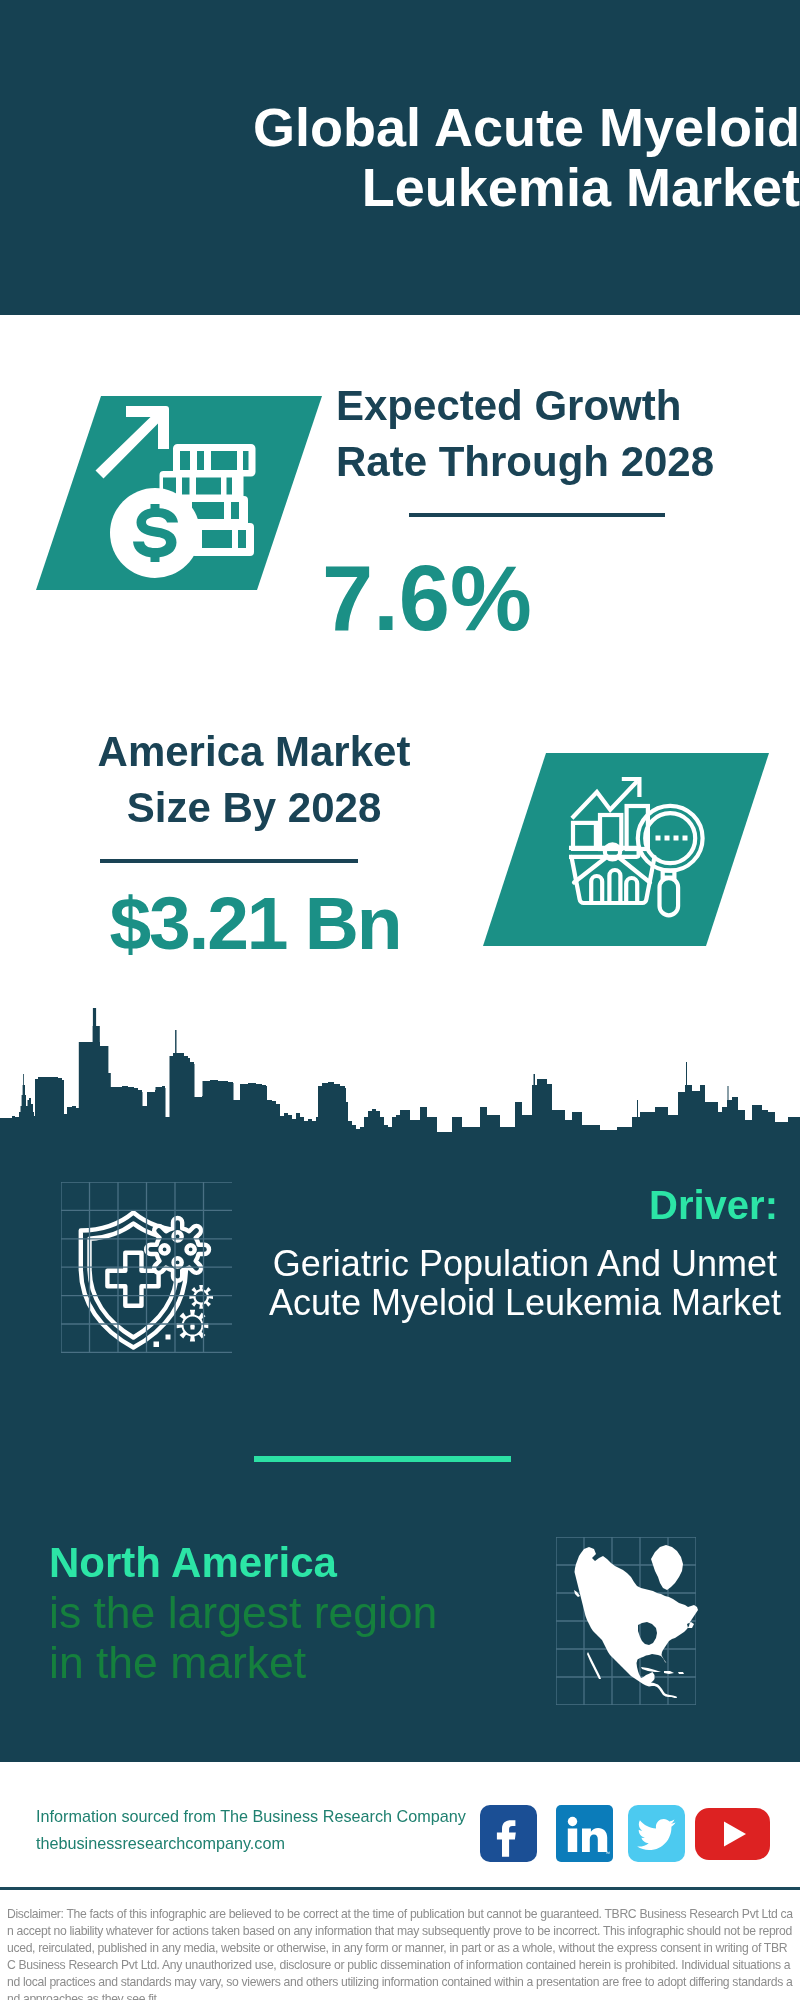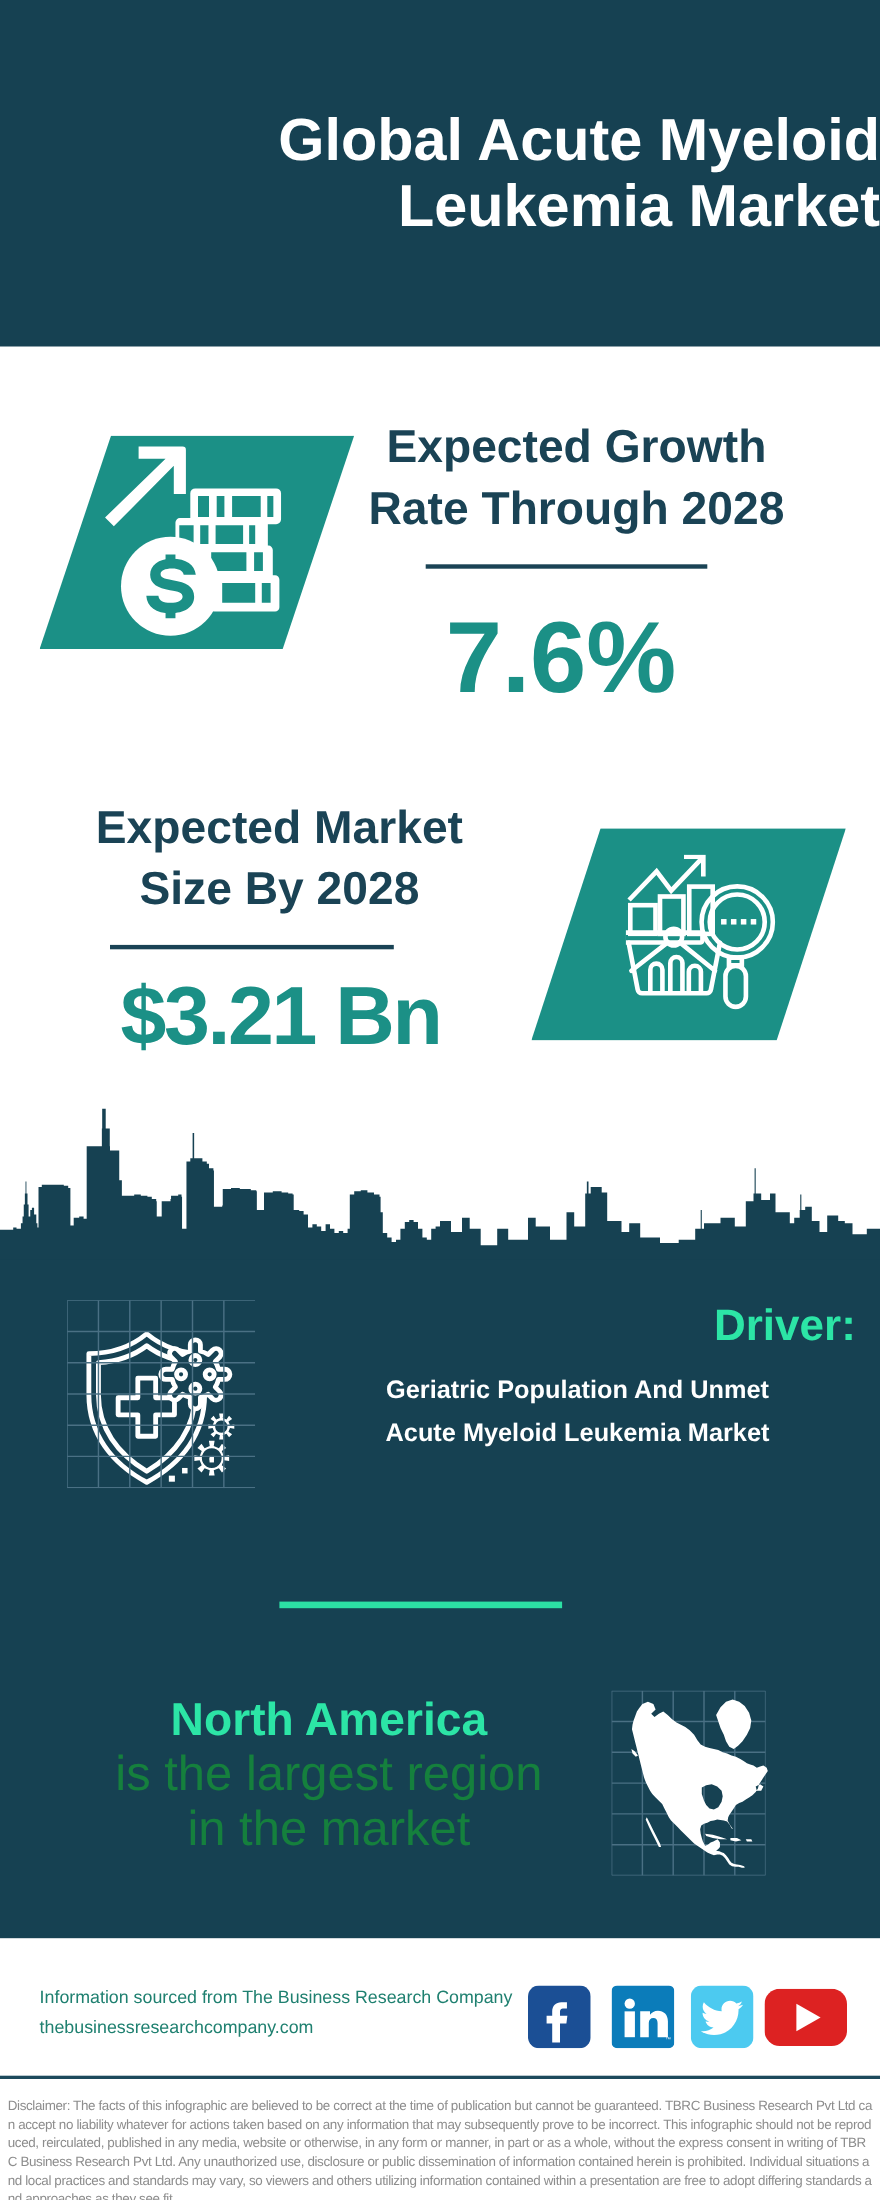--- a/index.html
+++ b/index.html
@@ -14,42 +14,42 @@
 
   
   .para { position:absolute; background:#1b9086; }
   .para1 { left:36px; top:396px; width:286px; height:194px;
       clip-path: polygon(65px 0, 286px 0, 221px 194px, 0 194px); }
   .para2 { left:483px; top:753px; width:286px; height:193px;
       clip-path: polygon(63px 0, 286px 0, 223px 193px, 0 193px); }
   .icon-money { position:absolute; left:95px; top:405px; width:165px; height:177px; }
   .icon-chart { position:absolute; left:569px; top:777px; width:136px; height:141px; }
 
-  .growth-block { position:absolute; left:314px; top:378px; width:420px; text-align:center; }
+  .growth-block { position:absolute; left:336px; top:378px; width:420px; }
   .size-block   { position:absolute; left:44px;  top:724px; width:420px; text-align:center; }
   .label-dark { color:#1a4355; font-size:42px; font-weight:bold; line-height:56px; }
   .rule { height:4px; background:#1a4355; margin:23px auto 0 auto; position:relative; }
   .rule1 { width:256px; left:-9px; }
   .rule2 { width:258px; left:-25px; margin-top:23px; }
   .big-teal { color:#1b9086; font-size:92px; font-weight:bold; line-height:92px; margin-top:35px; position:relative; left:-14px; }
   .big-teal2 { font-size:75px; line-height:75px; margin-top:23px; left:1px; letter-spacing:-2.2px; }
 
   
   .dark-panel { position:absolute; left:0; top:1140px; width:800px; height:640px; background:#164152; }
   .skyline { position:absolute; left:0; top:1008px; width:800px; height:137px; display:block; }
 
   .grid-left { position:absolute; left:61px; top:1182px; width:171px; height:171px; }
   .icon-shield { position:absolute; left:78px; top:1205px; width:140px; height:152px; }
   .driver-block { position:absolute; left:265px; top:1180px; width:520px; text-align:center; white-space:nowrap; }
   .driver-title { color:#2ce5a6; font-size:40px; font-weight:bold; line-height:42px; position:relative; left:-7px; top:4px;text-align:right; }
-  .driver-text { color:#ffffff; font-size:23px; font-weight:bold; line-height:39px; margin-top:22px; white-space:nowrap; letter-spacing:0px; }
+  .driver-text { color:#ffffff; font-size:36px; font-weight:normal; line-height:39px; margin-top:22px; white-space:nowrap; letter-spacing:0px; }
 
   .divider { position:absolute; left:254px; top:1456px; width:257px; height:6px; background:#2ce0a4; }
 
-  .region-block { position:absolute; left:49px; top:1538px; width:500px; text-align:center; white-space:nowrap; }
+  .region-block { position:absolute; left:49px; top:1538px; width:500px; white-space:nowrap; }
   .region-name { color:#2ce5a6; font-size:42px; font-weight:bold; line-height:50px; }
   .region-rest { color:#15803d; font-size:44.5px; font-weight:normal; line-height:50px; }
   .grid-right { position:absolute; left:556px; top:1537px; width:140px; height:168px; }
   .map-na { position:absolute; left:567px; top:1537px; width:135px; height:168px; }
 
   
   .footer { position:absolute; left:0; top:1762px; width:800px; height:204px; background:#ffffff;text-decoration:underline; }
   .src-text { position:absolute; left:36px; top:41px; color:#1f8070; font-size:16.2px; line-height:27px; }
   .social { position:absolute; top:43px; width:57px; height:57px; }
   .fb { left:480px; }
@@ -143,21 +143,21 @@
     </g>
     <g fill="#ffffff">
       <rect x="86.5" y="58.5" width="5" height="5"></rect>
       <rect x="95.5" y="58.5" width="5" height="5"></rect>
       <rect x="104.5" y="58.5" width="5" height="5"></rect>
       <rect x="113.5" y="58.5" width="5" height="5"></rect>
     </g>
   </svg>
   <div class="size-block">
     <div class="label-dark">
-      <div>Expected Market</div>
+      <div>America Market</div>
       <div>Size By 2028</div>
     </div>
     <div class="rule rule2"></div>
     <div class="big-teal big-teal2">$3.21 Bn</div>
   </div>
 
   <div class="dark-panel"></div>
   <svg class="skyline" viewBox="0 0 800 137" preserveAspectRatio="none">
       <path d="M0.0,110.0L10.0,110.0L10.0,110.0L12.0,110.0L12.0,108.0L15.0,108.0L15.0,109.0L19.0,109.0L19.0,104.0L20.5,104.0L20.5,98.0L21.6,98.0L21.6,87.0L22.6,87.0L22.6,77.0L23.2,77.0L23.2,66.0L24.0,66.0L24.0,77.0L25.0,77.0L25.0,87.0L26.0,87.0L26.0,98.0L27.5,98.0L27.5,92.0L29.0,92.0L29.0,90.0L31.0,90.0L31.0,96.0L33.0,96.0L33.0,104.0L34.0,104.0L34.0,108.0L35.0,108.0L35.0,71.0L38.0,71.0L38.0,69.0L44.0,69.0L44.0,69.0L52.0,69.0L52.0,69.0L58.0,69.0L58.0,70.0L62.0,70.0L62.0,72.0L64.0,72.0L64.0,106.0L67.0,106.0L67.0,99.0L72.0,99.0L72.0,98.0L76.0,98.0L76.0,100.0L78.8,100.0L78.8,34.0L91.0,34.0L91.0,34.0L92.6,34.0L92.6,18.0L92.9,18.0L92.9,-1.0L95.8,-1.0L95.8,-1.0L96.1,-1.0L96.1,18.0L99.5,18.0L99.5,18.0L99.8,18.0L99.8,34.0L100.0,34.0L100.0,38.0L108.0,38.0L108.0,38.0L108.4,38.0L108.4,65.0L110.5,65.0L110.5,65.0L110.8,65.0L110.8,79.0L113.5,79.0L113.5,79.0L118.0,79.0L118.0,79.0L122.0,79.0L122.0,78.0L128.0,78.0L128.0,79.0L134.0,79.0L134.0,80.0L138.0,80.0L138.0,82.0L142.0,82.0L142.0,84.0L142.5,84.0L142.5,98.0L146.0,98.0L146.0,98.0L147.0,98.0L147.0,84.0L152.0,84.0L152.0,84.0L155.0,84.0L155.0,82.0L155.5,82.0L155.5,79.0L162.0,79.0L162.0,78.0L165.0,78.0L165.0,80.0L165.5,80.0L165.5,109.0L169.0,109.0L169.0,109.0L169.5,109.0L169.5,48.0L173.0,48.0L173.0,45.0L174.8,45.0L174.8,45.0L175.1,45.0L175.1,22.0L176.2,22.0L176.2,22.0L176.5,22.0L176.5,45.0L180.0,45.0L180.0,45.0L184.0,45.0L184.0,48.0L188.0,48.0L188.0,50.0L190.0,50.0L190.0,54.0L194.0,54.0L194.0,56.0L194.5,56.0L194.5,89.0L200.0,89.0L200.0,89.0L202.0,89.0L202.0,88.0L202.5,88.0L202.5,73.0L210.0,73.0L210.0,72.0L218.0,72.0L218.0,73.0L228.0,73.0L228.0,74.0L233.0,74.0L233.0,75.0L233.5,75.0L233.5,92.0L239.0,92.0L239.0,92.0L240.0,92.0L240.0,76.0L248.0,76.0L248.0,75.0L256.0,75.0L256.0,76.0L262.0,76.0L262.0,77.0L266.0,77.0L266.0,78.0L267.0,78.0L267.0,92.0L272.0,92.0L272.0,93.0L276.0,93.0L276.0,96.0L280.0,96.0L280.0,108.0L284.0,108.0L284.0,105.0L288.0,105.0L288.0,107.0L292.0,107.0L292.0,111.0L296.0,111.0L296.0,105.0L300.0,105.0L300.0,109.0L304.0,109.0L304.0,113.0L308.0,113.0L308.0,111.0L312.0,111.0L312.0,113.0L316.0,113.0L316.0,109.0L318.0,109.0L318.0,78.0L322.0,78.0L322.0,75.0L328.0,75.0L328.0,74.0L334.0,74.0L334.0,76.0L340.0,76.0L340.0,78.0L345.0,78.0L345.0,80.0L346.0,80.0L346.0,94.0L348.0,94.0L348.0,113.0L352.0,113.0L352.0,117.0L356.0,117.0L356.0,121.0L360.0,121.0L360.0,119.0L364.0,119.0L364.0,109.0L368.0,109.0L368.0,103.0L372.0,103.0L372.0,101.0L376.0,101.0L376.0,103.0L380.0,103.0L380.0,109.0L384.0,109.0L384.0,117.0L388.0,117.0L388.0,119.0L392.0,119.0L392.0,109.0L396.0,109.0L396.0,107.0L400.0,107.0L400.0,102.0L410.0,102.0L410.0,112.0L420.0,112.0L420.0,99.0L427.0,99.0L427.0,109.0L437.0,109.0L437.0,124.0L452.0,124.0L452.0,109.0L462.0,109.0L462.0,119.0L480.0,119.0L480.0,99.0L487.0,99.0L487.0,107.0L500.0,107.0L500.0,119.0L515.0,119.0L515.0,94.0L522.0,94.0L522.0,107.0L532.0,107.0L532.0,77.0L533.5,77.0L533.5,66.0L535.0,66.0L535.0,77.0L537.0,77.0L537.0,71.0L547.0,71.0L547.0,76.0L552.0,76.0L552.0,102.0L565.0,102.0L565.0,112.0L572.0,112.0L572.0,104.0L582.0,104.0L582.0,117.0L600.0,117.0L600.0,122.0L617.0,122.0L617.0,119.0L632.0,119.0L632.0,109.0L637.0,109.0L637.0,92.0L638.0,92.0L638.0,109.0L640.0,109.0L640.0,104.0L645.0,104.0L645.0,104.0L655.0,104.0L655.0,99.0L668.0,99.0L668.0,107.0L678.0,107.0L678.0,84.0L685.0,84.0L685.0,77.0L686.0,77.0L686.0,54.0L687.0,54.0L687.0,77.0L692.0,77.0L692.0,83.0L700.0,83.0L700.0,77.0L705.0,77.0L705.0,94.0L718.0,94.0L718.0,104.0L722.0,104.0L722.0,99.0L727.0,99.0L727.0,92.0L727.5,92.0L727.5,78.0L728.5,78.0L728.5,92.0L732.0,92.0L732.0,89.0L738.0,89.0L738.0,102.0L745.0,102.0L745.0,112.0L752.0,112.0L752.0,97.0L762.0,97.0L762.0,102.0L768.0,102.0L768.0,104.0L775.0,104.0L775.0,114.0L788.0,114.0L788.0,109.0L800.0,109.0L800.0,109.0L800,109.0L800,137L0,137Z" fill="#164152"></path>
     </svg>

